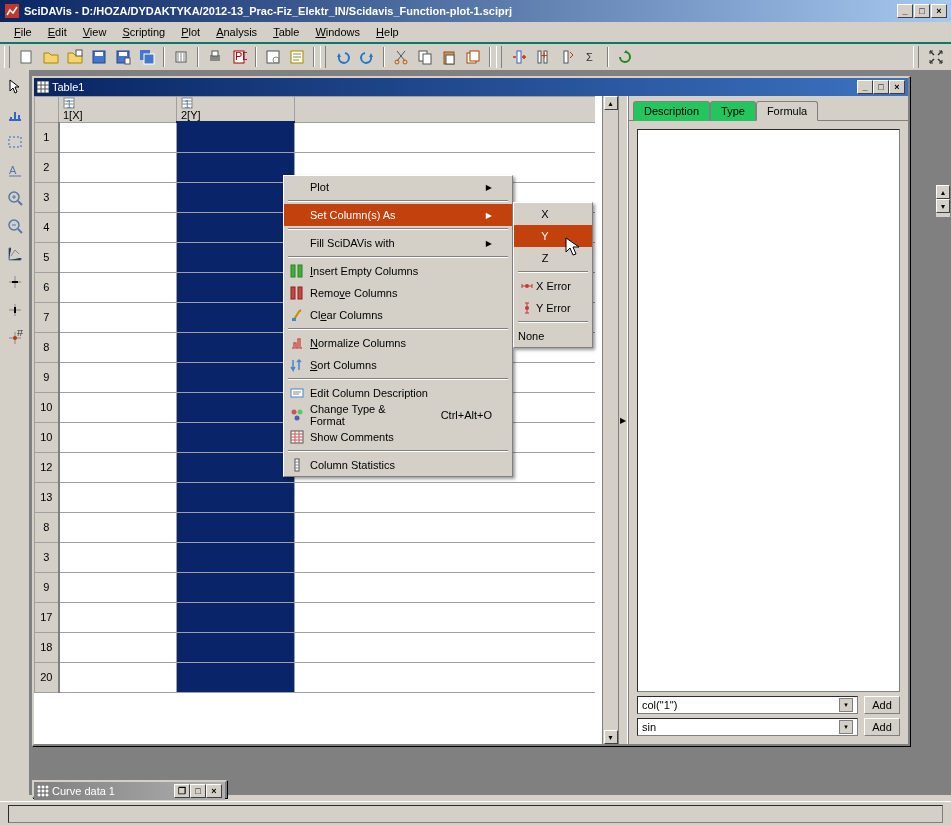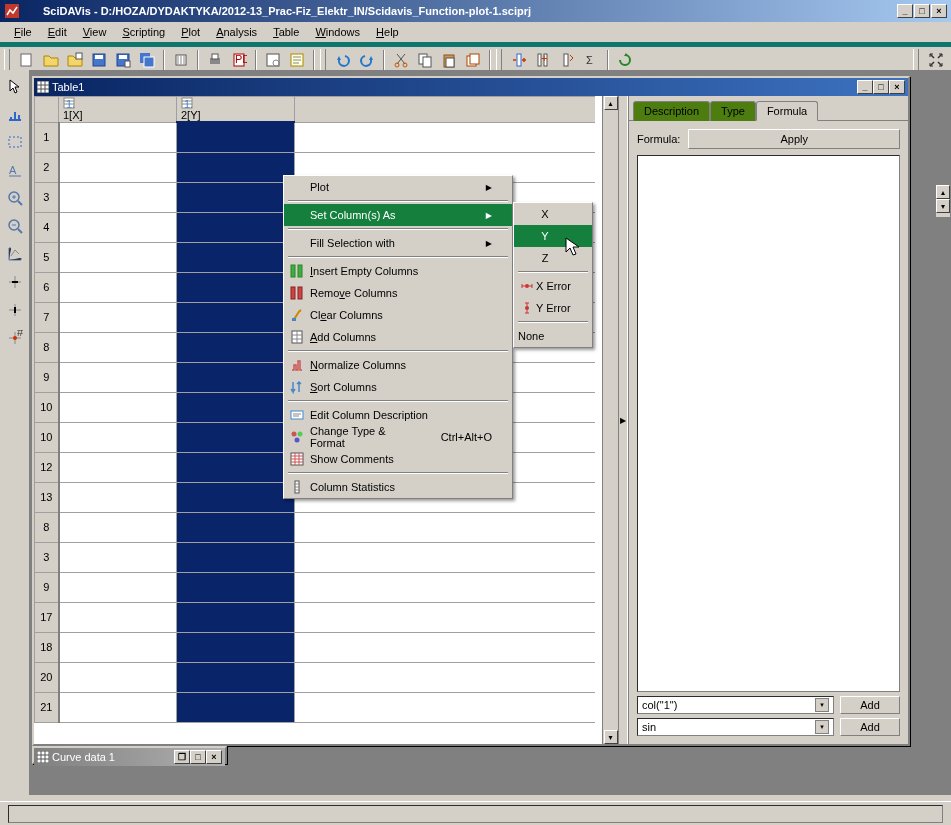--- a/index.html
+++ b/index.html
@@ -1,24 +1,24 @@
 <!DOCTYPE html>
 <html><head>
 <meta charset="utf-8">
 <style>
 * { box-sizing: border-box; margin: 0; padding: 0; font-family: Tahoma, Arial, sans-serif; font-size: 11px; }
 body { background: #d4d0c8; width: 951px; height: 825px; overflow: hidden; position: relative; }
 
-.titlebar { background: linear-gradient(to right, #092562, #a6c9f0); height: 22px; display: flex; align-items: center; padding: 0 4px; color: #fff; font-weight: bold; gap: 19px; }
+.titlebar { background: linear-gradient(to right, #092562, #a6c9f0); height: 22px; display: flex; align-items: center; padding: 0 4px; color: #fff; font-weight: bold; }
 .titlebar .icon { width: 16px; height: 16px; margin-right: 4px; display: inline-flex; align-items: center; justify-content: center; }
 .titlebar .title { flex: 1; }
 .titlebar .winbtns { display: flex; gap: 1px; }
 .winbtn { width: 16px; height: 14px; background: #d4d0c8; border: 1px solid #fff; border-right-color: #404040; border-bottom-color: #404040; display: inline-flex; align-items: center; justify-content: center; font-size: 9px; font-weight: bold; color: #000; }
 
-.menubar { background: #d4d0c8; display: flex; padding: 2px 6px; border-bottom: 5px solid #0f766e; }
+.menubar { background: #d4d0c8; display: flex; padding: 2px 6px; border-bottom: 2px solid #0f766e; }
 .menuitem { padding: 2px 8px; cursor: default; }
 .underline { text-decoration: underline; }
 
 .toolbar { background: #d4d0c8; display: flex; align-items: center; padding: 2px 4px; border-bottom: 1px solid #808080; gap: 2px; }
 .tbtn { width: 22px; height: 22px; border: 1px solid transparent; display: inline-flex; align-items: center; justify-content: center; }
 .tsep { width: 2px; height: 20px; border-left: 1px solid #808080; border-right: 1px solid #fff; margin: 0 3px; }
 .grip { width: 6px; height: 22px; border-left: 1px solid #fff; border-right: 1px solid #808080; margin-right: 4px; }
 .spacer { flex: 1; }
 
 .mainarea { position: absolute; top: 70px; left: 0; right: 0; bottom: 30px; background: #808080; }
@@ -45,41 +45,41 @@
 
 .scrollbar-v { width: 16px; background: #d4d0c8; border-left: 1px solid #808080; display: flex; flex-direction: column; align-items: center; justify-content: flex-start;}
 .sb-btn { width: 14px; height: 14px; background: #d4d0c8; border: 1px solid #fff; border-right-color: #404040; border-bottom-color: #404040; font-size: 8px; display:flex;align-items:center;justify-content:center;}
 .sb-track { flex:1; background: #e8e8e8;}
 
 .collapse-handle { width: 10px; background: #d4d0c8; display: flex; align-items: center; justify-content: center; border-left: 1px solid #808080; border-right: 1px solid #fff; }
 .collapse-handle::before { content: "▶"; font-size: 8px; color: #000; }
 
 .formula-panel { width: 280px; background: #d4d0c8; display: flex; flex-direction: column; border-left: 1px solid #808080; }
 .tabstrip { display: flex; padding-top: 4px; padding-left: 4px; border-bottom: 1px solid #808080; }
-.tab { padding: 3px 10px; border: 1px solid #808080; border-bottom: none; background: #4d7c0f; margin-right: 0px; border-top-left-radius: 3px; border-top-right-radius: 3px; position: relative; top: 1px; }
+.tab { padding: 3px 10px; border: 1px solid #808080; border-bottom: none; background: #22c55e; margin-right: 0px; border-top-left-radius: 3px; border-top-right-radius: 3px; position: relative; top: 1px; }
 .tab.active { background: #d4d0c8; border-bottom: 1px solid #d4d0c8; z-index: 1; }
 .formula-body { padding: 8px; flex: 1; display: flex; flex-direction: column; }
 .formula-row { display: flex; align-items: center; margin-bottom: 6px; gap: 8px; }
 .apply-btn { flex: 1; padding: 3px 10px; border: 1px solid #808080; border-top-color: #fff; border-left-color: #fff; background: #d4d0c8; text-align: center; }
 .formula-text { flex: 1; background: #fff; border: 1px inset #808080; }
 .dropdown-row { display: flex; gap: 6px; margin-top: 4px; }
 .dropdown { flex: 1; background: #fff; border: 1px inset #808080; padding: 1px 4px; display: flex; align-items: center; }
 .dropdown .dd-arrow { margin-left: auto; width: 14px; height: 14px; background: #d4d0c8; border: 1px solid #808080; display:flex;align-items:center;justify-content:center;font-size:7px;}
-.small-btn { width: 60px; padding: 2px 4px; border: 1px solid #808080; border-top-color:#fff;border-left-color:#fff; background: #d4d0c8; text-align:center; }
+.small-btn { width: 36px; padding: 2px 4px; border: 1px solid #808080; border-top-color:#fff;border-left-color:#fff; background: #d4d0c8; text-align:center; }
 
 .ctx-menu { position: absolute; background: #d4d0c8; border: 1px solid #808080; border-top-color: #fff; border-left-color: #fff; box-shadow: 2px 2px 3px rgba(0,0,0,.4); z-index: 100;}
 .ctx-menu .row { display: flex; align-items: center; height: 22px; padding: 0 20px 0 4px; cursor: default; }
 .ctx-menu .row .mlabel { flex: 1; padding-left: 22px; }
 .ctx-menu .row .micon { width: 18px; height: 18px; position: absolute; left: 4px; display:inline-flex;align-items:center;justify-content:center;}
-.ctx-menu .row.hl { background: #15803d; color: #fff; }
+.ctx-menu .row.hl { background: #c2410c; color: #fff; }
 .ctx-menu .row .arrow { font-size: 8px; }
 .ctx-menu .row .shortcut { color: #000; margin-left: 27px; }
 .ctx-menu .sep { height: 2px; margin: 2px 4px; border-top: 1px solid #808080; border-bottom: 1px solid #fff; }
 
-.sub-curve { left: 32px; top: 676px; width: 195px; height: 18px; }
+.sub-curve { left: 32px; top: 710px; width: 195px; height: 18px; }
 
 .statusbar { position: absolute; left: 0; right: 0; bottom: 0; height: 24px; background: #d4d0c8; border-top: 1px solid #fff; display: flex; align-items: center; padding: 2px 8px; }
 .status-well { flex:1; height: 18px; border: 1px inset #808080; background: #d4d0c8; }
 
 .cursor { position: absolute; z-index: 200; pointer-events: none; }
 
 svg { display: block; }
 </style>
 </head>
 <body>
@@ -467,47 +467,37 @@
                 <td class="col-x"></td>
                 <td class="col-y selected"></td>
                 <td class="col-blank"></td>
               </tr>
               <tr class="blank-row">
                 <th class="rownum">20</th>
                 <td class="col-x"></td>
                 <td class="col-y selected"></td>
                 <td class="col-blank"></td>
               </tr>
-              <tr class="blank-row">
-                <th class="rownum">21</th>
-                <td class="col-x"></td>
-                <td class="col-y selected"></td>
-                <td class="col-blank"></td>
-              </tr>
             </tbody>
           </table>
       </div>
       <div class="scrollbar-v">
         <span class="sb-btn">▴</span>
         <div class="sb-track"></div>
         <span class="sb-btn">▾</span>
       </div>
       <div class="collapse-handle"></div>
 
       <div class="formula-panel">
         <div class="tabstrip">
           <div class="tab">Description</div>
           <div class="tab">Type</div>
           <div class="tab active">Formula</div>
         </div>
         <div class="formula-body">
-          <div class="formula-row">
-            <span>Formula:</span>
-            <div class="apply-btn">Apply</div>
-          </div>
           <div class="formula-text"></div>
           <div class="dropdown-row">
             <div class="dropdown">
                 <span>col("1")</span>
                 <span class="dd-arrow">▾</span>
               </div>
             <div class="small-btn">Add</div>
           </div>
           <div class="dropdown-row">
             <div class="dropdown">
@@ -548,21 +538,21 @@
       <span class="mlabel">Plot</span>
       <span class="arrow">▶</span>
     </div>
   <div class="sep"></div>
   <div class="row hl">
       <span class="mlabel">Set Column(s) As</span>
       <span class="arrow">▶</span>
     </div>
   <div class="sep"></div>
   <div class="row">
-      <span class="mlabel">Fill Selection with</span>
+      <span class="mlabel">Fill SciDAVis with</span>
       <span class="arrow">▶</span>
     </div>
   <div class="sep"></div>
   <div class="row">
       <span class="micon">
         <svg width="14" height="14">
           <rect x="1" y="1" width="4" height="12" fill="#4a4" stroke="#282"></rect>
           <rect x="8" y="1" width="4" height="12" fill="#4a4" stroke="#282"></rect>
         </svg>
       </span>
@@ -578,29 +568,20 @@
       <span class="mlabel">Remo<span class="underline">v</span>e Columns</span>
     </div>
   <div class="row">
       <span class="micon">
         <svg width="14" height="14">
           <path d="M3 12c4-3 4-8 8-10" stroke="#c80" stroke-width="2" fill="none"></path>
           <rect x="2" y="10" width="4" height="3" fill="#48c"></rect>
         </svg>
       </span>
       <span class="mlabel">Cl<span class="underline">e</span>ar Columns</span>
-    </div>
-  <div class="row">
-      <span class="micon">
-        <svg width="14" height="14">
-          <rect x="2" y="1" width="10" height="12" fill="#fff" stroke="#555"></rect>
-          <path d="M2 5h10M2 9h10M7 1v12" stroke="#888"></path>
-        </svg>
-      </span>
-      <span class="mlabel"><span class="underline">A</span>dd Columns</span>
     </div>
   <div class="sep"></div>
   <div class="row">
       <span class="micon">
         <svg width="14" height="14">
           <path d="M2 12h2v-5h2v5h2v-9h2v9h2" fill="none" stroke="#c55" stroke-width="1.5"></path>
         </svg>
       </span>
       <span class="mlabel"><span class="underline">N</span>ormalize Columns</span>
     </div>

